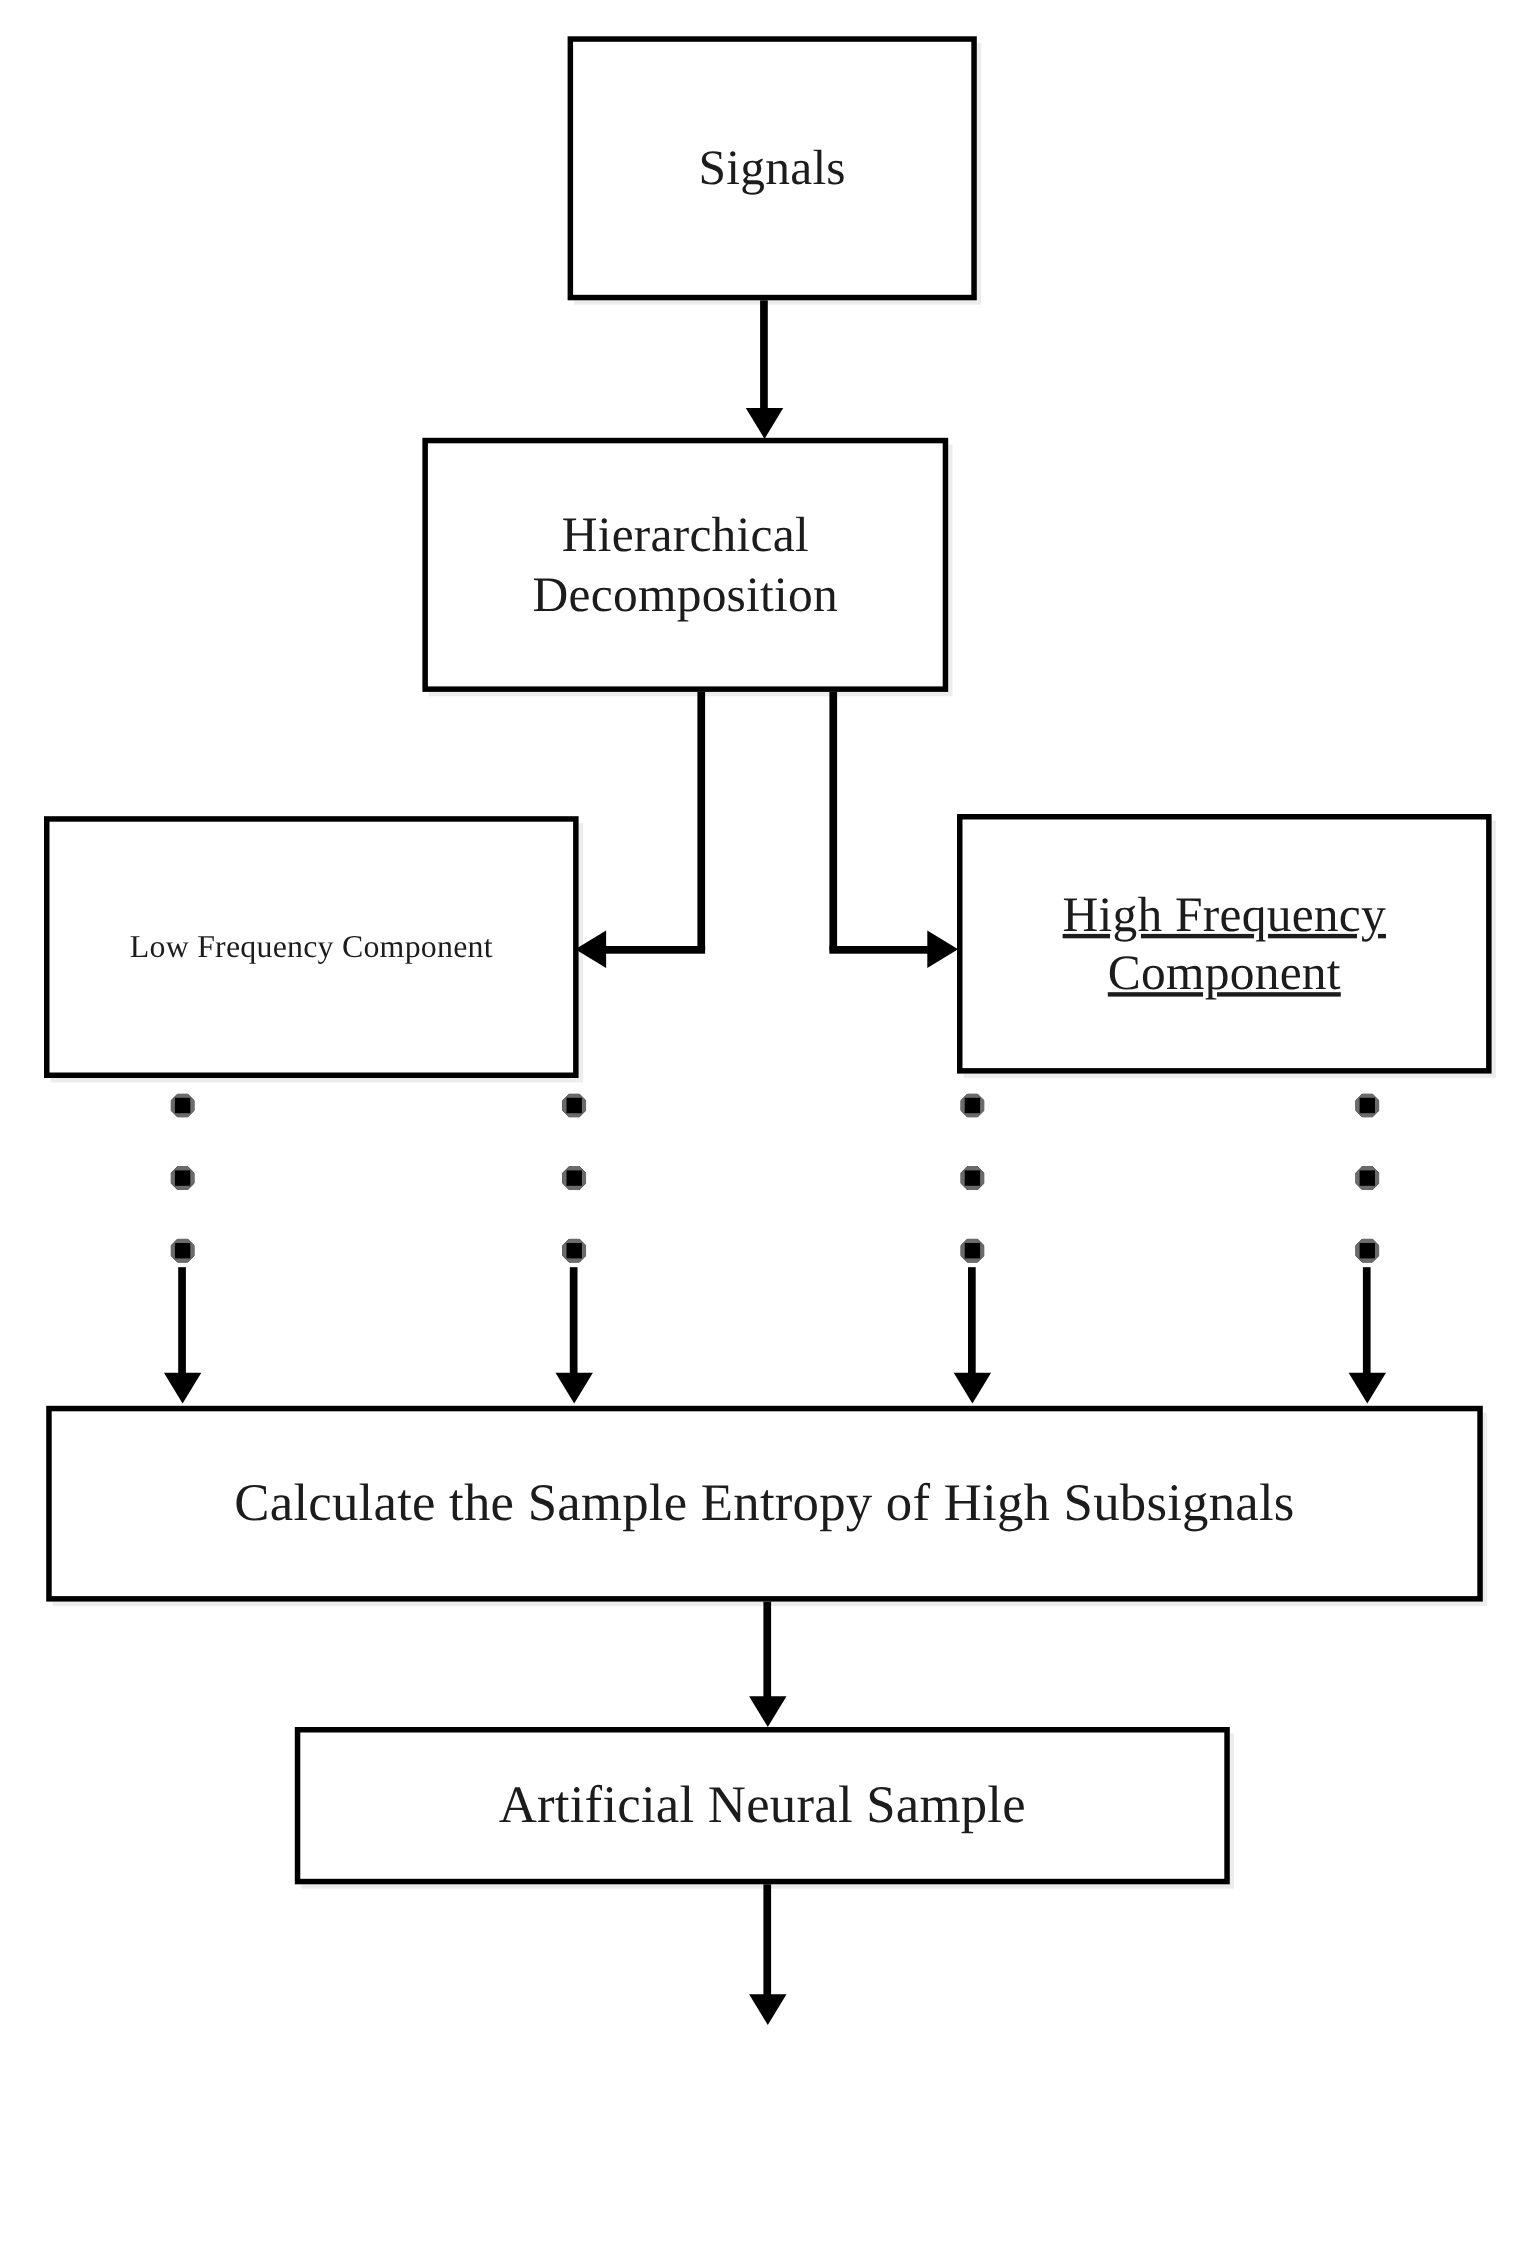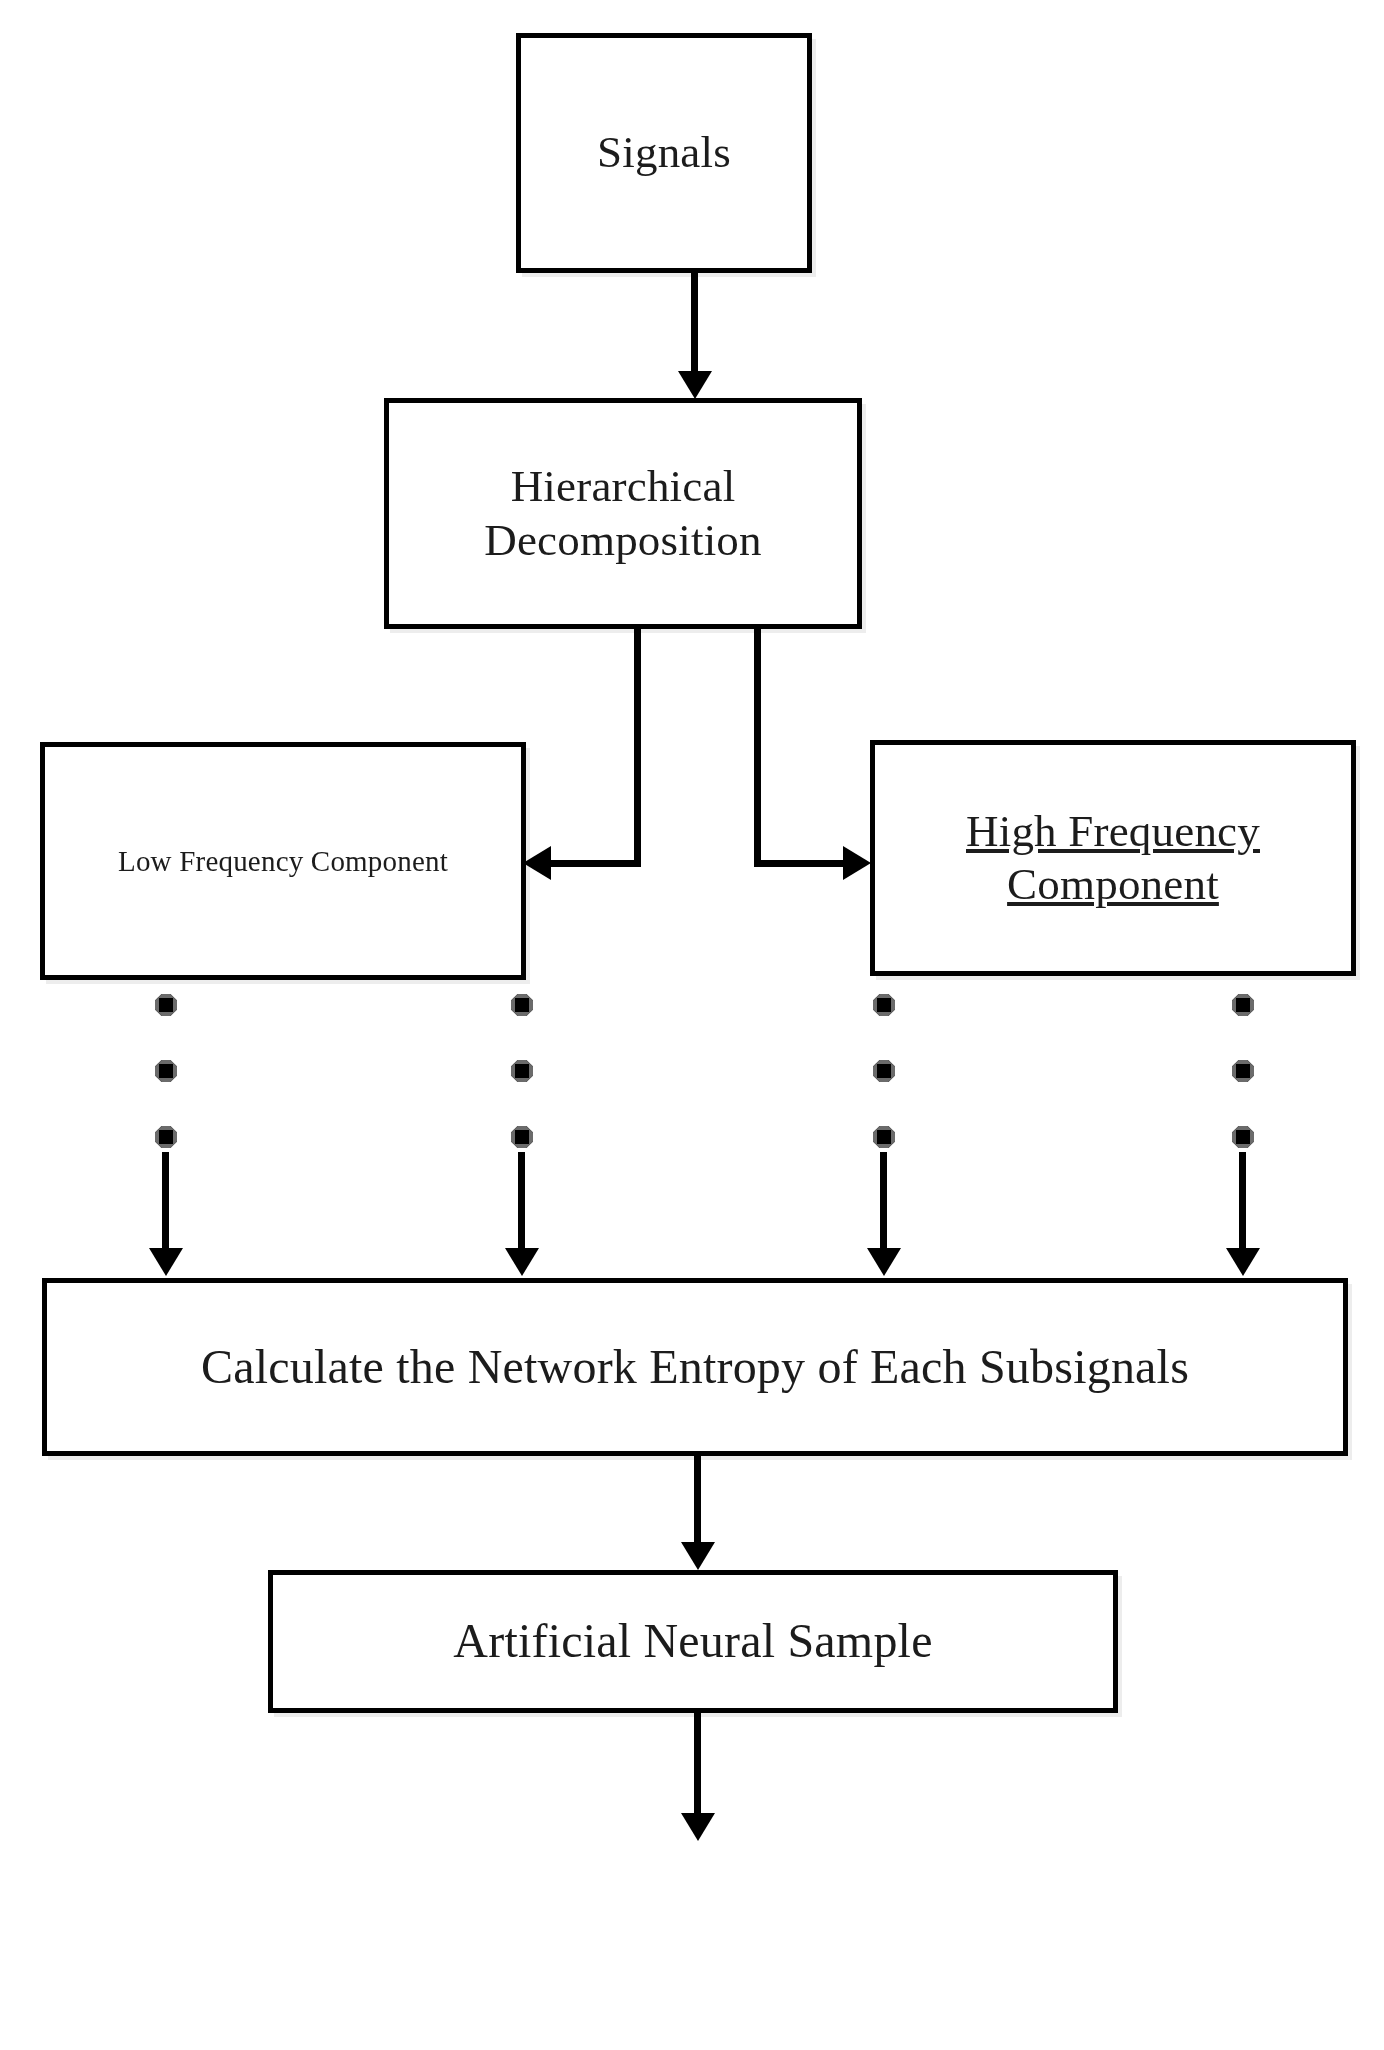--- a/index.html
+++ b/index.html
@@ -27,21 +27,21 @@
     justify-content: center;
     text-align: center;
     color: #1c1c1c;
     line-height: 1.18;
     box-shadow: 5px 5px 0 -1px rgba(0,0,0,0.07);
     letter-spacing: 0.2px;
   }
   .node span { display: block; width: 100%; }
 
   
-  #node-signals      { left: 516px;  top: 33px;   width: 296px;  height: 240px; font-size: 45px; }
+  #node-signals      { left: 516px;  top: 33px;   width: 372px;  height: 240px; font-size: 45px; }
   #node-hierarchical { left: 384px;  top: 398px;  width: 478px;  height: 231px; font-size: 45px; }
   #node-lowfreq      { left: 40px;   top: 742px;  width: 486px;  height: 238px; font-size: 29px; }
   #node-highfreq     { left: 870px;  top: 740px;  width: 486px;  height: 236px; font-size: 45px; text-decoration: underline; }
   #node-calculate    { left: 42px;   top: 1278px; width: 1306px; height: 178px; font-size: 48px; }
   #node-ann          { left: 268px;  top: 1570px; width: 850px;  height: 143px; font-size: 48px; }
   #node-result       { left: 493px;  top: 1842px; width: 376px;  height: 168px; font-size: 48px; }
 
   
   .seg {
     position: absolute;
@@ -100,21 +100,21 @@
 
   <div class="node" id="node-lowfreq">
     <span>Low Frequency Component</span>
   </div>
 
   <div class="node" id="node-highfreq">
     <span>High Frequency Component</span>
   </div>
 
   <div class="node" id="node-calculate">
-    <span>Calculate the Network Entropy of Each Subsignals</span>
+    <span>Calculate the Sample Entropy of High Subsignals</span>
   </div>
 
   <div class="node" id="node-ann">
     <span>Artificial Neural Sample</span>
   </div>
 
 
   <div class="seg vline" style="left:691px; top:273px; height:100px;"></div>
   <div class="arrow-down" style="left:678px; top:371px;"></div>
 

